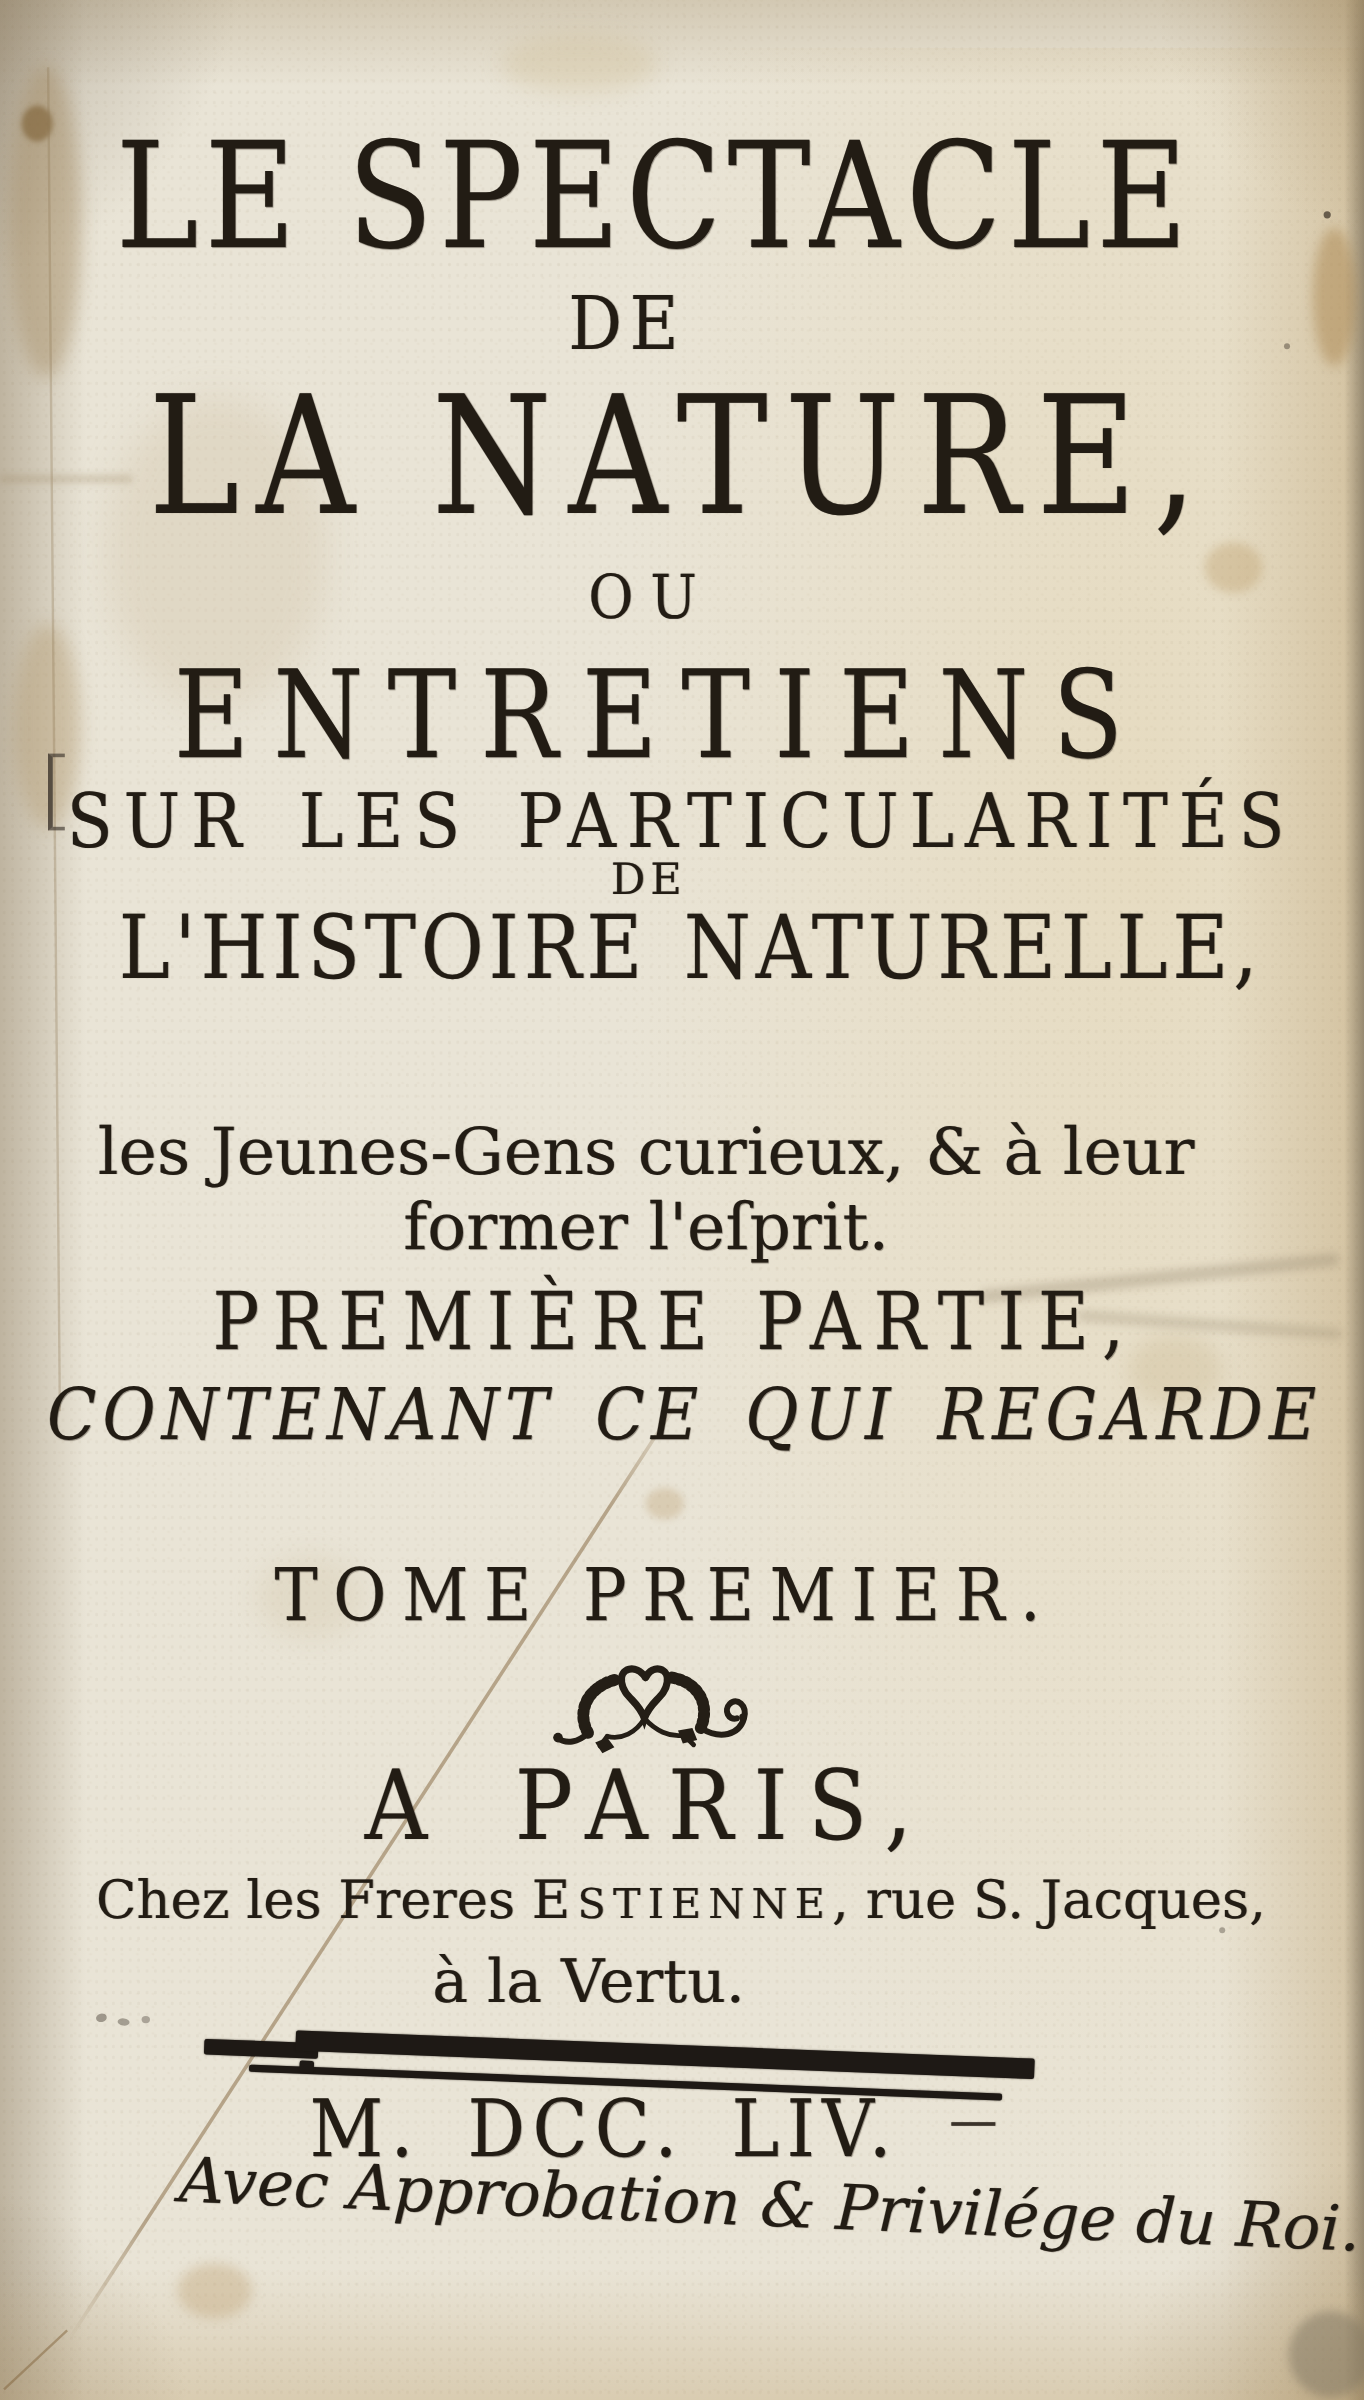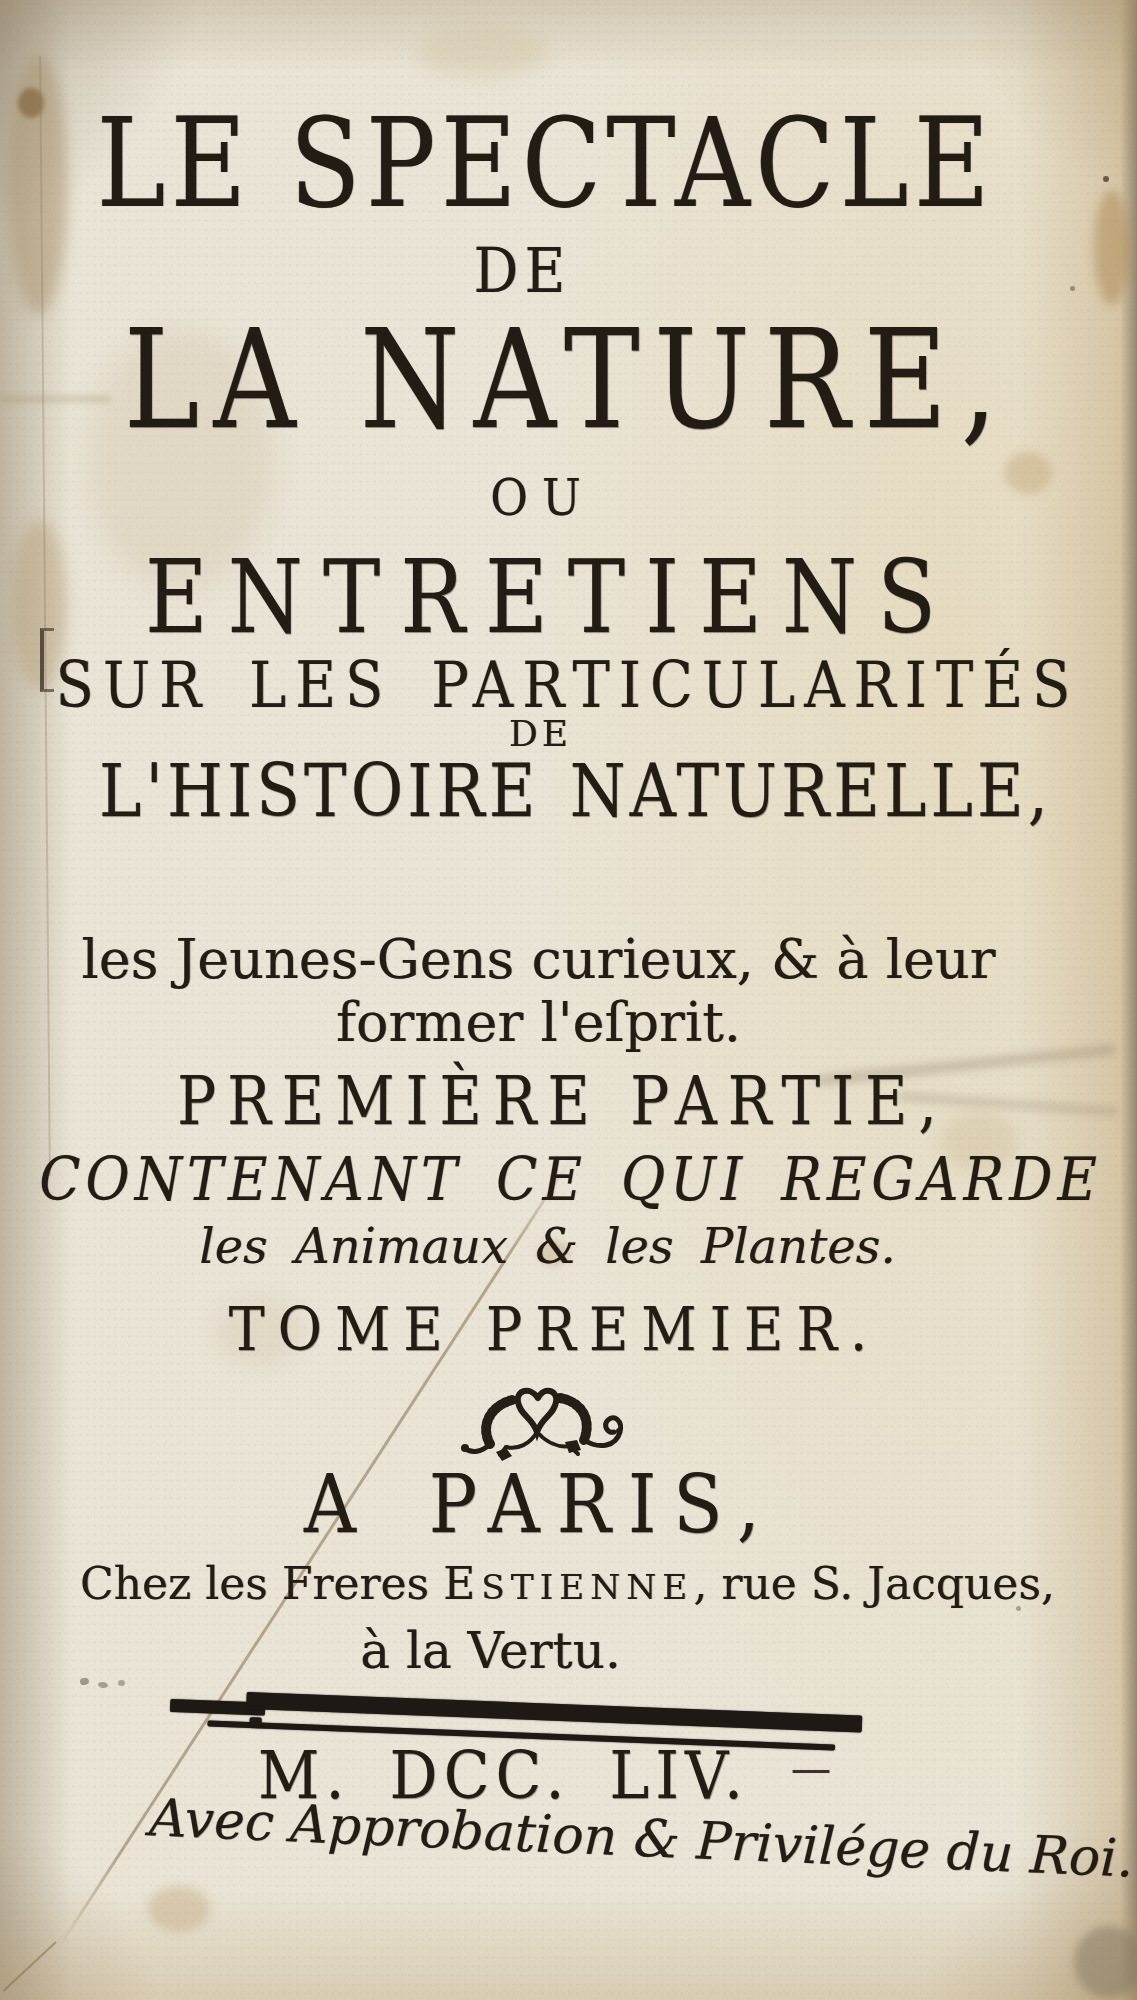--- a/index.html
+++ b/index.html
@@ -139,21 +139,20 @@
   <div class="tline t5">ENTRETIENS</div>
   <div class="tline t6">SUR LES PARTICULARITÉS</div>
   <div class="tline t7">DE</div>
   <div class="tline t8">L'HISTOIRE NATURELLE,</div>
 
   <div class="tline t10">les Jeunes-Gens curieux, &amp; à leur</div>
   <div class="tline t11">former l'eſprit.</div>
 
   <div class="tline t12">PREMIÈRE PARTIE,</div>
   <div class="tline t13">CONTENANT CE QUI REGARDE</div>
-  <div class="tline t14">les Animaux &amp; les Plantes.</div>
   <div class="tline t15">TOME PREMIER.</div>
 
   <div class="tline t16">
     <svg width="175" height="80" viewBox="0 0 175 80" style="display:inline-block;">
       <g stroke="#241e16" fill="none" stroke-linecap="round">
         <path d="M52,16 C30,22 20,42 30,60" stroke-width="10" stroke-dasharray="2.5,3"></path>
         <path d="M100,14 C122,18 132,36 124,56" stroke-width="10" stroke-dasharray="2.5,3"></path>
         <path d="M78,14 C70,2 56,6 58,18 C60,31 72,33 77,48 C82,33 94,31 96,18 C98,6 84,2 78,14" stroke-width="6"></path>
         <path d="M77,48 C70,60 58,66 46,63" stroke-width="4"></path>
         <path d="M77,48 C86,58 98,64 110,62" stroke-width="4"></path>

